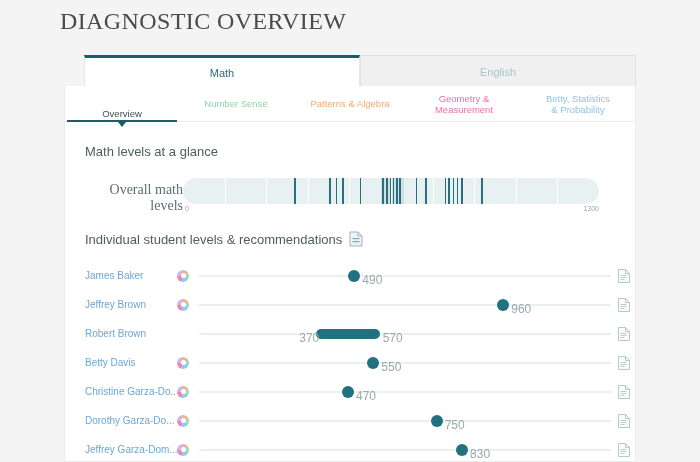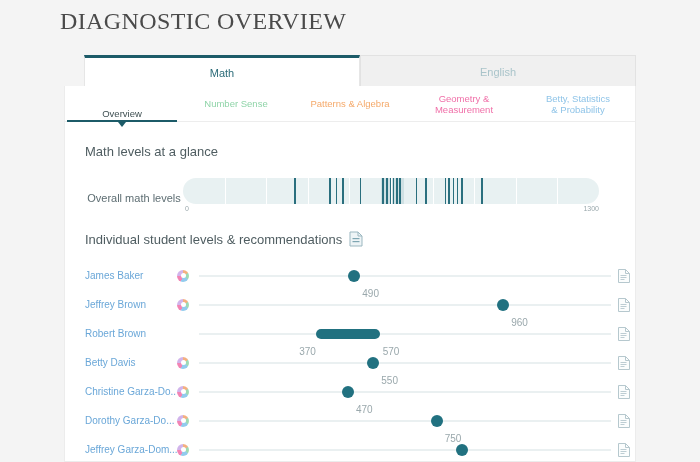--- a/index.html
+++ b/index.html
@@ -104,24 +104,25 @@
   .h-indiv  { position: absolute; left: 20px; top: 145px; }
 
   
   .overall-wrap {
     position: absolute;
     left: 20px; top: 92px;
     width: 532px;
     display: flex; align-items: center;
   }
   .overall-label {
-    font-size: 11px;
+    font-size: 14px;
     color: #5d6d72;
     width: 98px;
-    text-align: center;
+    text-align: right;
+    font-family: Liberation Serif, serif;
   }
   .dist-outer { position: relative; width: 416px; }
   .dist-bar {
     position: relative;
     height: 26px;
     background: #e8f1f2;
     border-radius: 13px;
     overflow: hidden;
   }
   .dist-seg {
@@ -211,22 +212,22 @@
   }
   .range {
     position: absolute;
     top: 5px;
     height: 10px;
     border-radius: 5px;
     background: #217180;
   }
   .val {
     position: absolute;
-    top: 22px;
-    font-size: 10px;
+    top: 7px;
+    font-size: 12px;
     color: #9aa8ac;
   }
   .sdoc { width: 26px; display: flex; justify-content: center; }
   svg { display: block; }
 </style>
 </head>
 <body>
 
 <div class="page-title">DIAGNOSTIC OVERVIEW</div>
 

